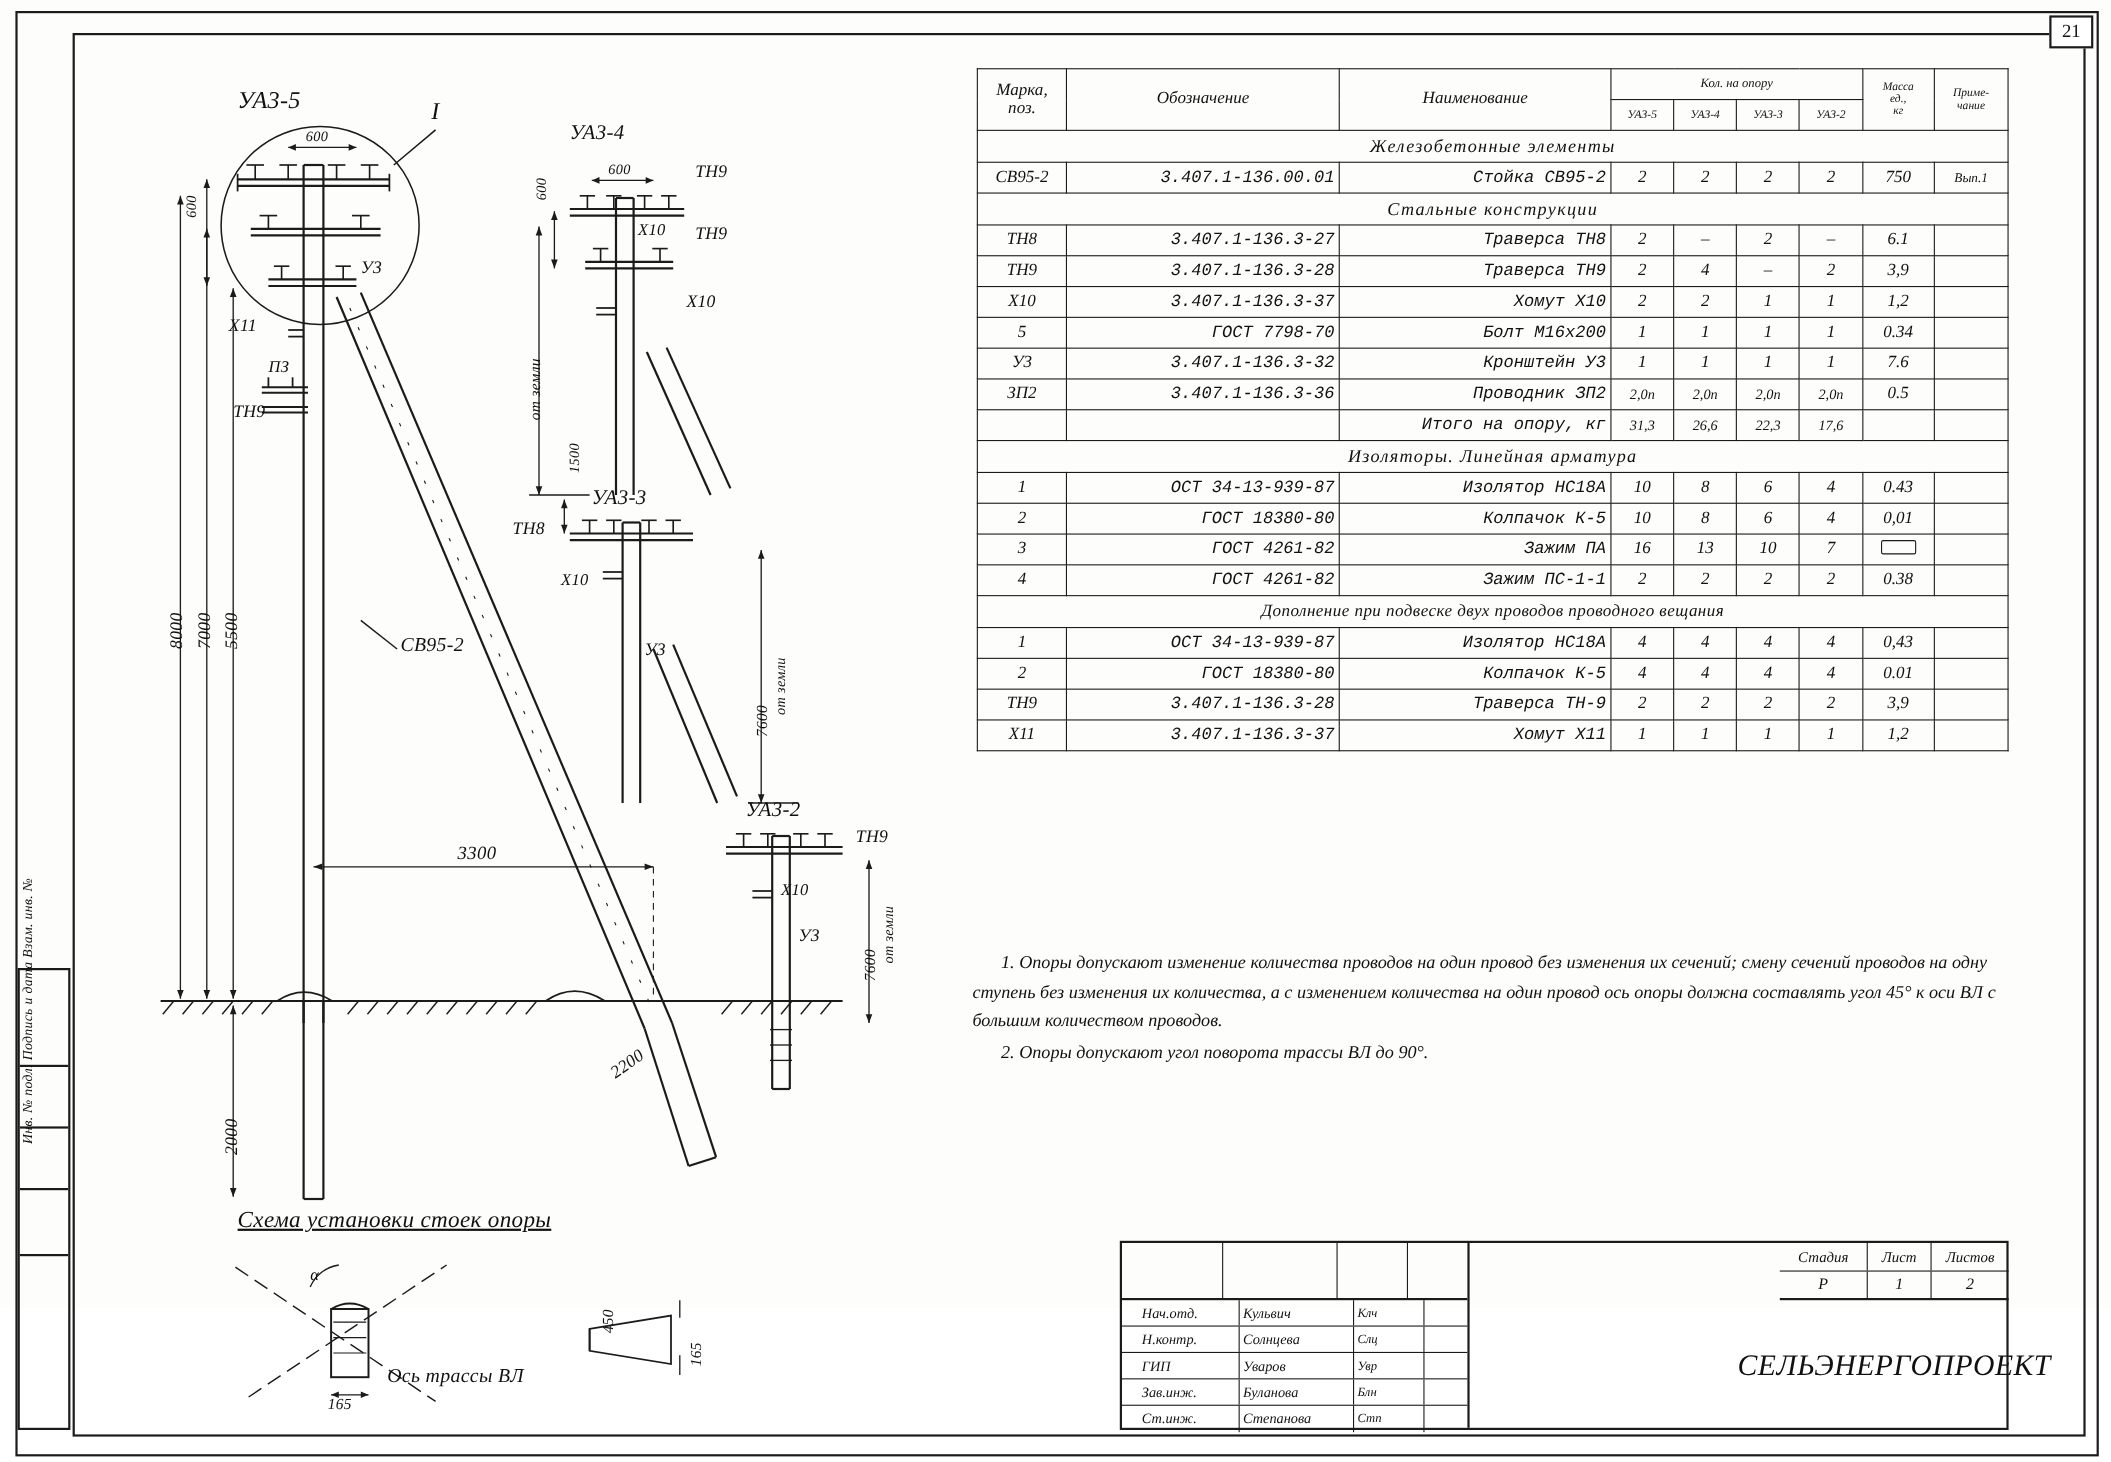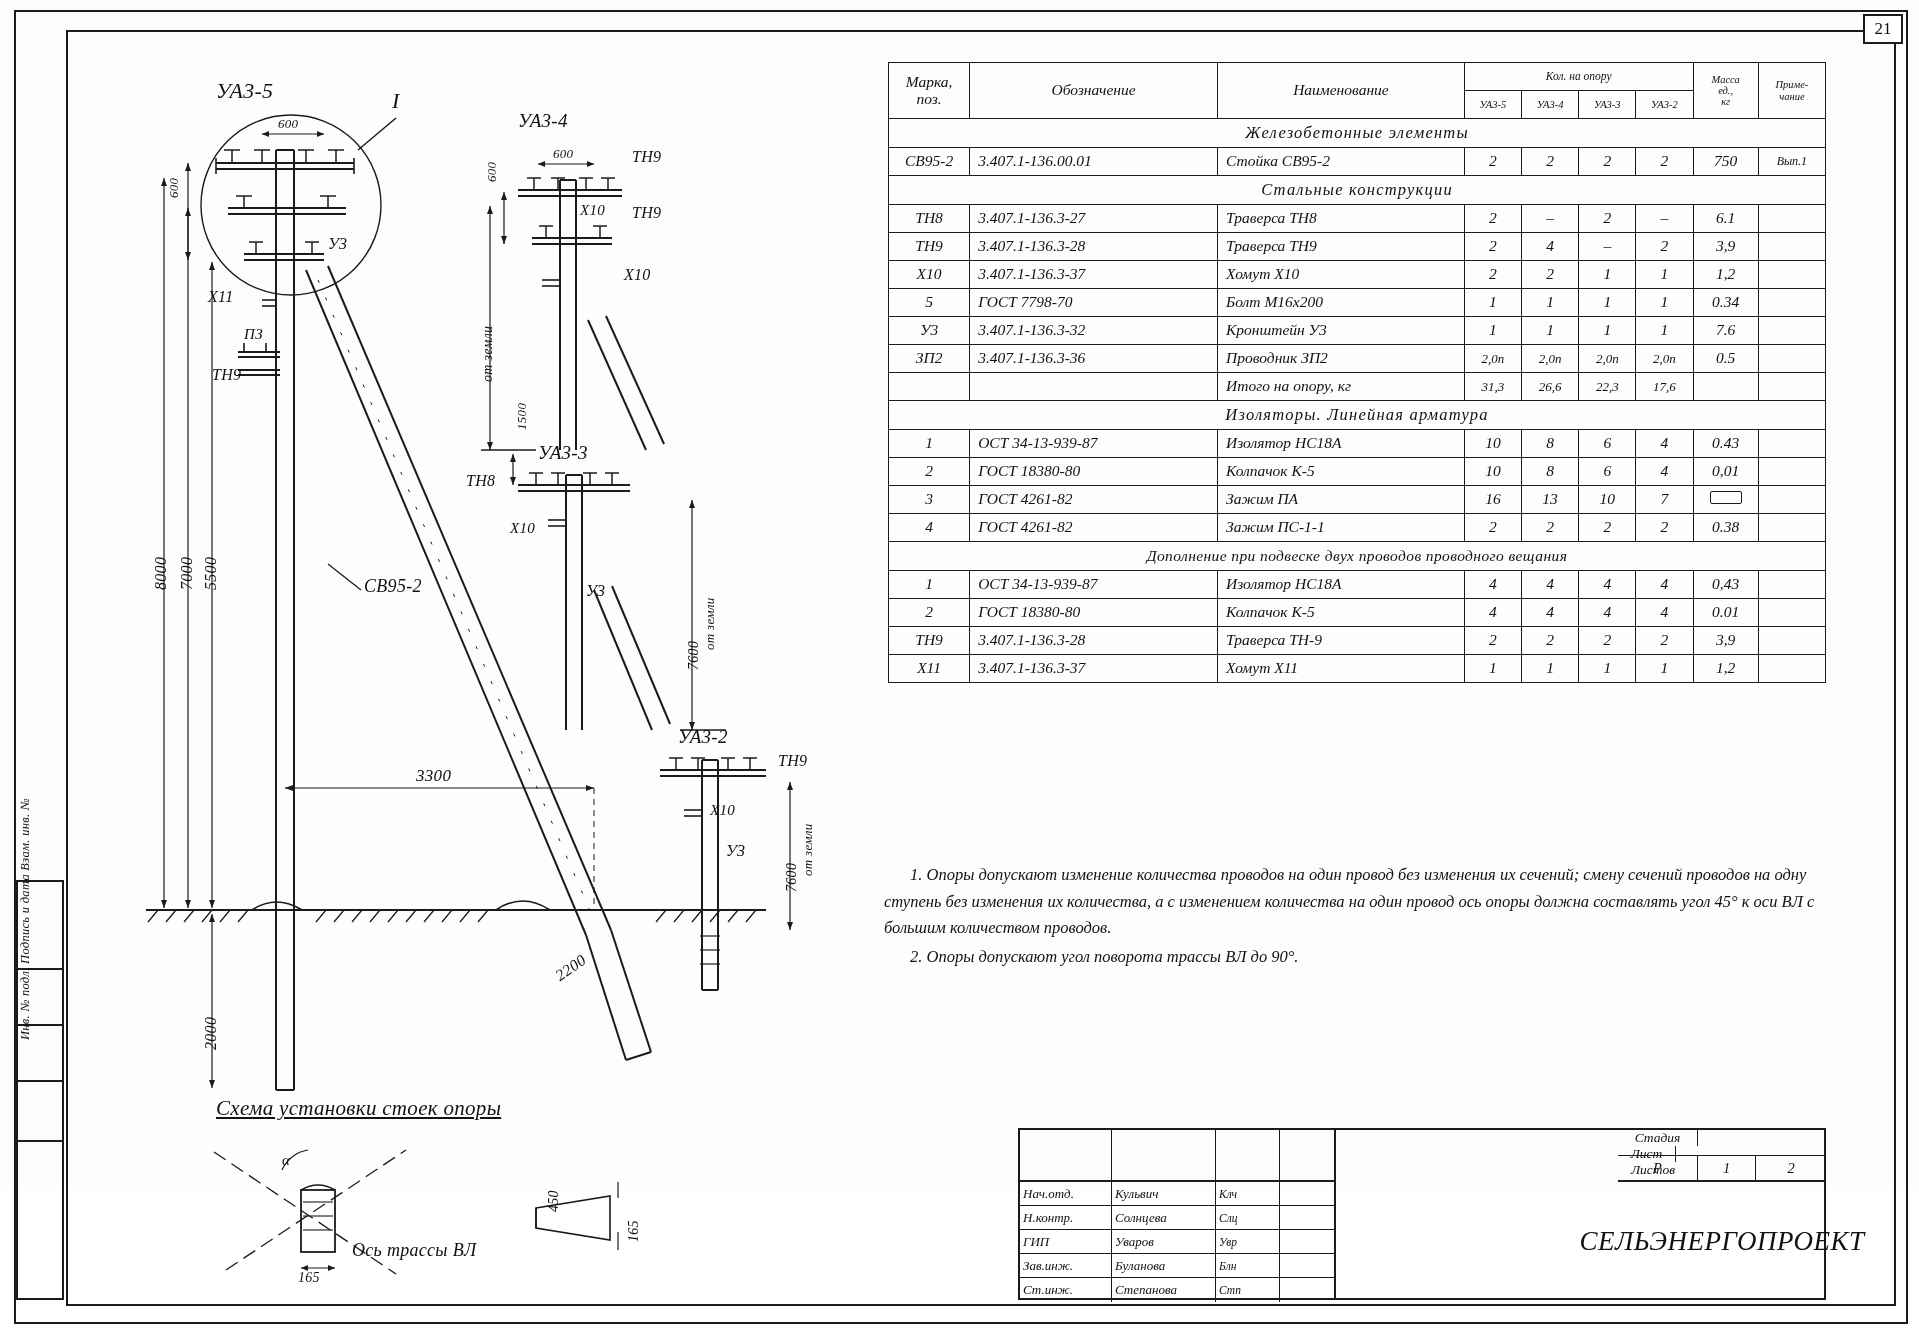--- a/index.html
+++ b/index.html
@@ -93,21 +93,21 @@
     font-size: 15.5px;
   }
   .spec-table td, .spec-table th {
     border: 1.6px solid #1b1b1b;
     padding: 1px 4px;
     text-align: center;
     vertical-align: middle;
     height: 25px;
     line-height: 1.05;
   }
-  .spec-table .lft { text-align: left; padding-left: 8px; }
+  .spec-table .lft { text-align: right; padding-left: 8px; font-family: Liberation Mono, monospace; }
   .sec-title td {
     font-size: 16.5px;
     letter-spacing: 1.2px;
     height: 26px;
   }
   .col-mark   { width: 74px; }
   .col-desig  { width: 250px; }
   .col-name   { width: 248px; }
   .col-qty    { width: 50px; }
   .col-mass   { width: 58px; }
@@ -165,20 +165,21 @@
     height: 100%;
   }
   .stamp-left .toprow div:last-child { border-right: none; }
   .srow {
     display: flex;
     height: 24px;
     border-bottom: 1.6px solid #1b1b1b;
     box-sizing: border-box;
     font-size: 13px;
     align-items: center;
+    padding-left: 15px;
   }
   .srow:last-child { border-bottom: none; }
   .srow .c-role { width: 92px; border-right: 1.6px solid #1b1b1b; height: 100%; display:flex; align-items:center; padding-left:3px; box-sizing:border-box;}
   .srow .c-name { width: 104px; border-right: 1.6px solid #1b1b1b; height: 100%; display:flex; align-items:center; padding-left:3px; box-sizing:border-box;}
   .srow .c-sign { width: 64px; border-right: 1.6px solid #1b1b1b; height: 100%; display:flex; align-items:center; padding-left:3px; box-sizing:border-box; font-size:11.5px;font-style:italic;}
   .srow .c-date { flex: 1; height: 100%; }
 
   .stamp-mid {
     position: absolute;
     left: 316px; top: 0;
@@ -204,21 +205,20 @@
     position: absolute;
     left: 598px; top: 0;
     width: 208px; height: 100%;
     box-sizing: border-box;
   }
   .stamp-right .r1 {
     display: flex; height: 26px;
     border-bottom: 1.6px solid #1b1b1b;
     box-sizing: border-box;
     font-size: 13.5px;
-    flex-direction: column;
   }
   .stamp-right .r2 {
     display: flex; height: 26px;
     border-bottom: 2px solid #1b1b1b;
     box-sizing: border-box;
     font-size: 14.5px;
   }
   .stamp-right .rc {
     border-right: 1.6px solid #1b1b1b;
     box-sizing: border-box;

